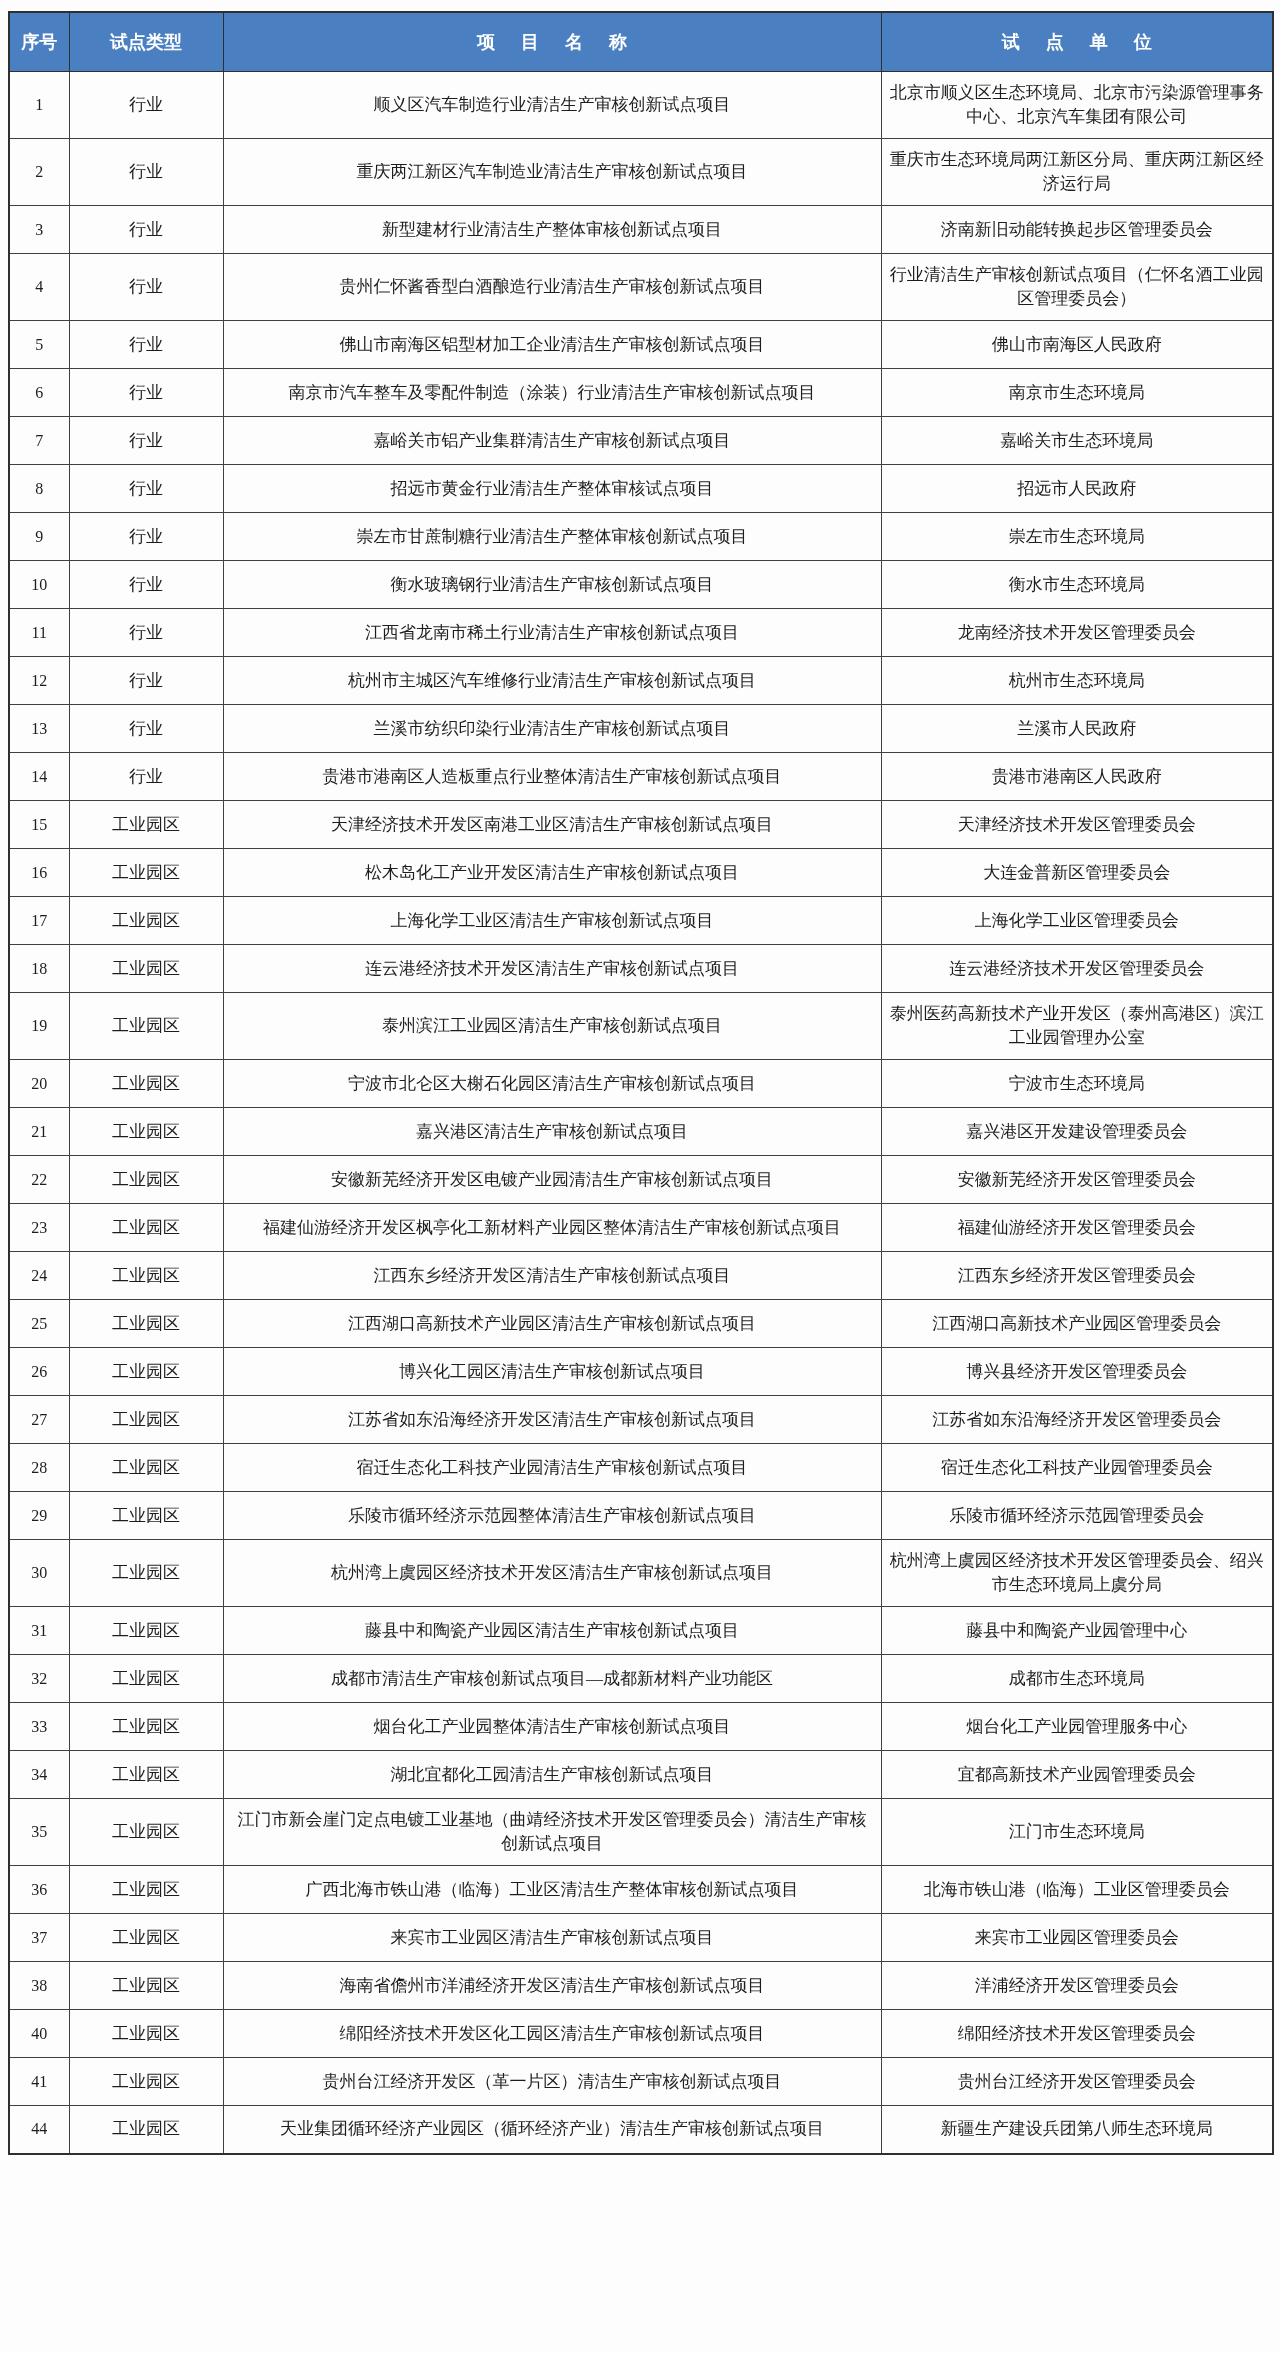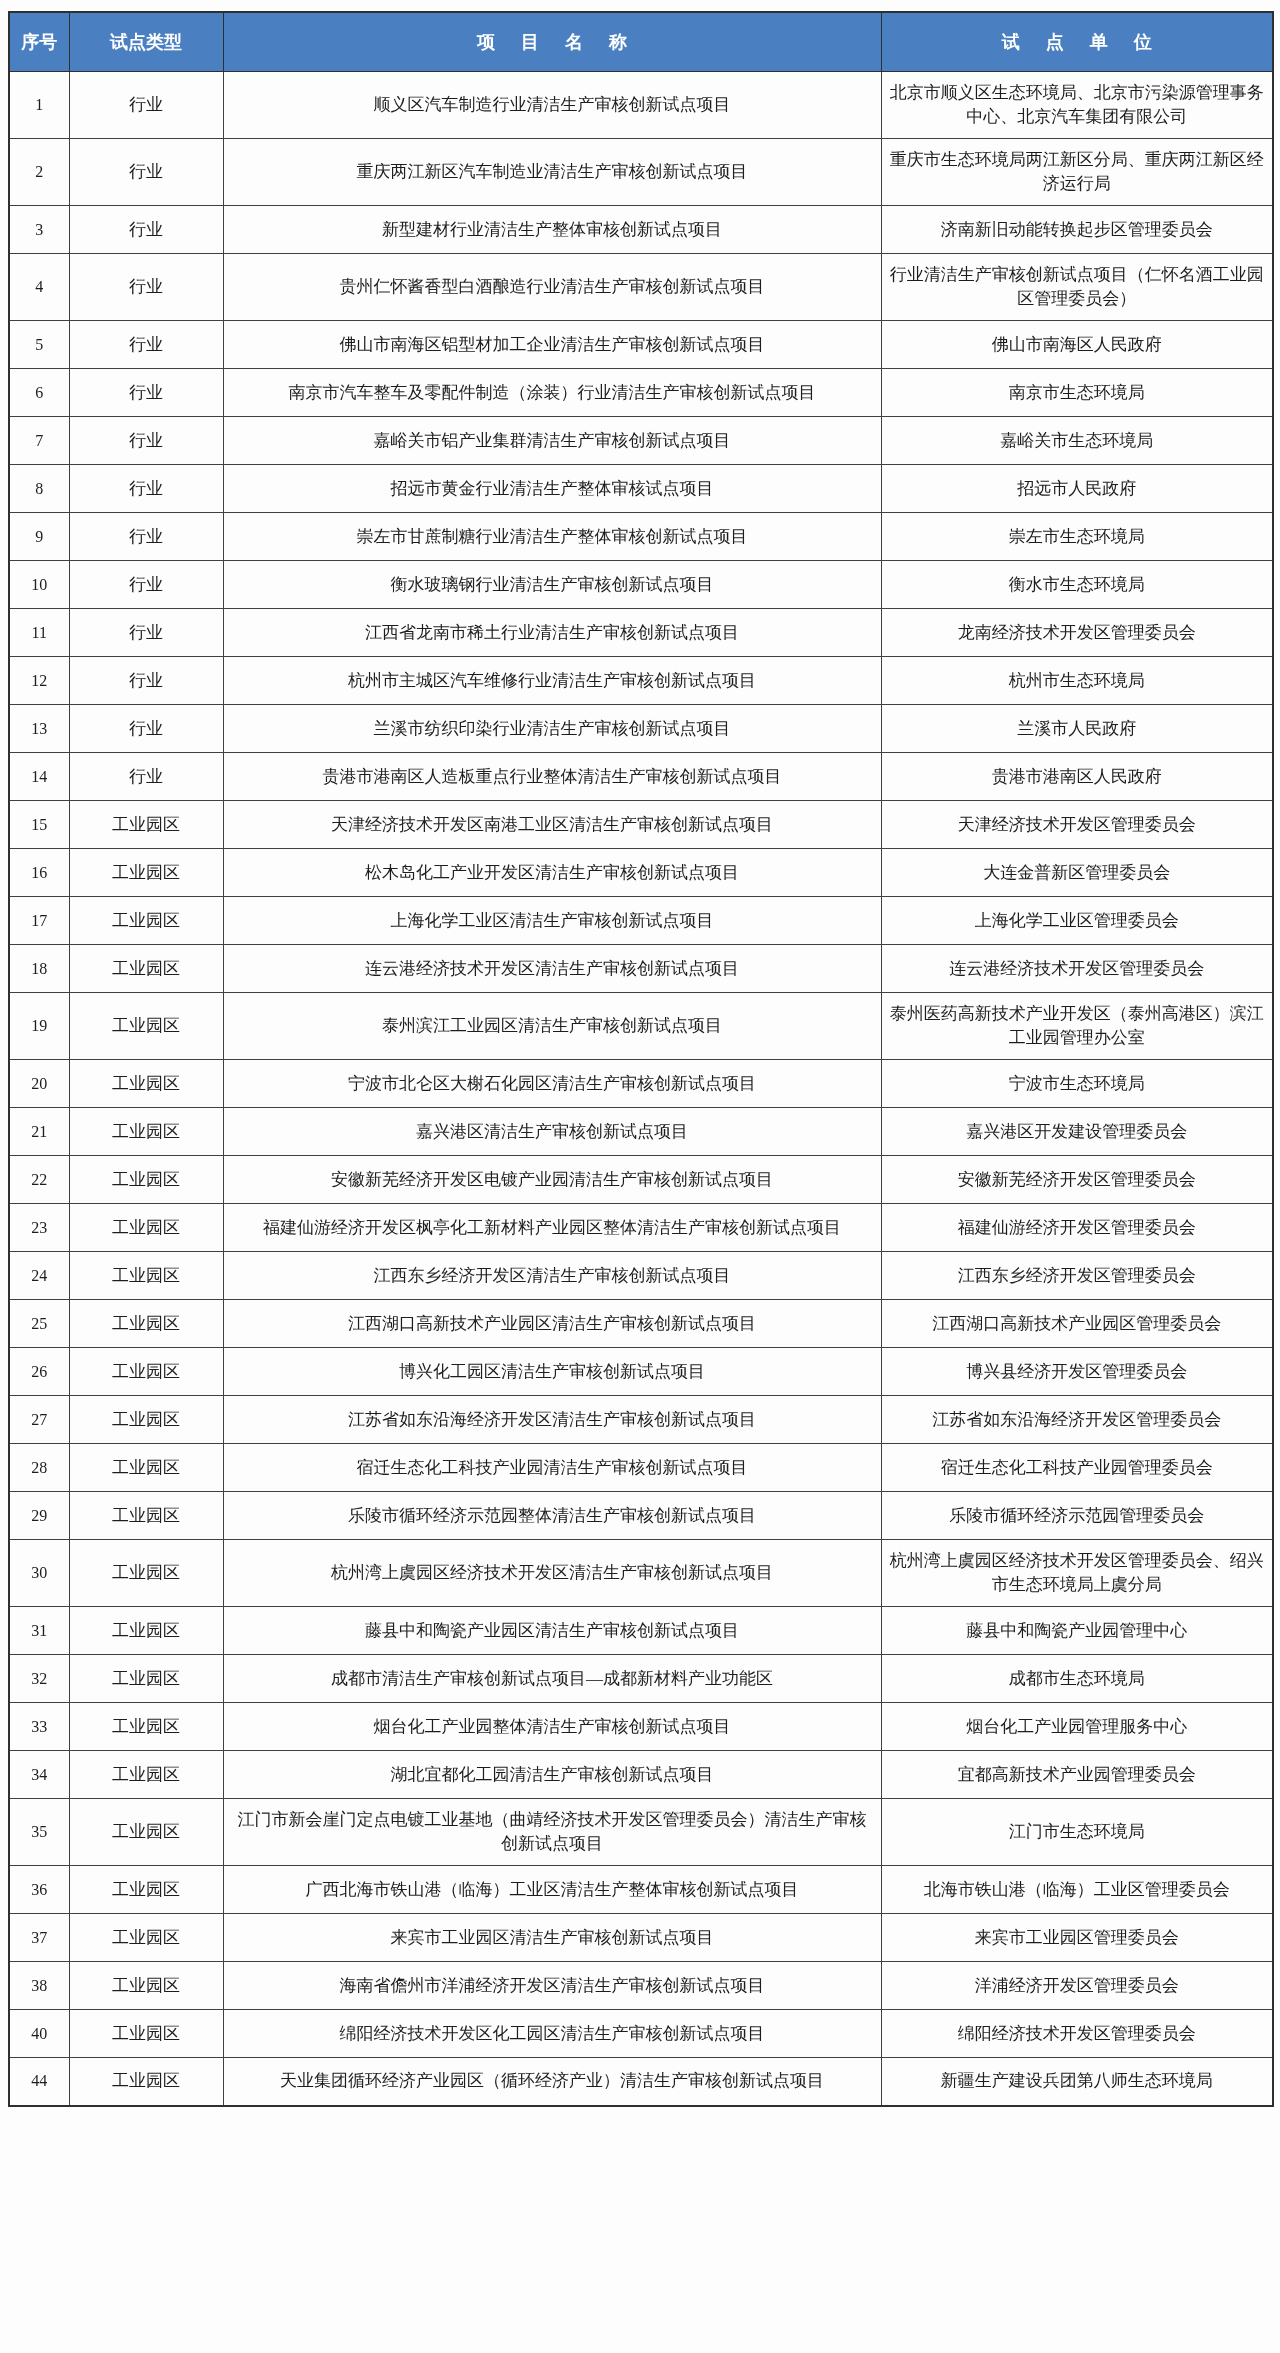--- a/index.html
+++ b/index.html
@@ -317,20 +317,26 @@
           <td>海南省儋州市洋浦经济开发区清洁生产审核创新试点项目</td>
           <td>洋浦经济开发区管理委员会</td>
         </tr>
         <tr>
           <td class="no-cell">40</td>
           <td>工业园区</td>
           <td>绵阳经济技术开发区化工园区清洁生产审核创新试点项目</td>
           <td>绵阳经济技术开发区管理委员会</td>
         </tr>
         <tr>
+          <td class="no-cell">41</td>
+          <td>工业园区</td>
+          <td>贵州台江经济开发区（革一片区）清洁生产审核创新试点项目</td>
+          <td>贵州台江经济开发区管理委员会</td>
+        </tr>
+        <tr>
           <td class="no-cell">44</td>
           <td>工业园区</td>
           <td>天业集团循环经济产业园区（循环经济产业）清洁生产审核创新试点项目</td>
           <td>新疆生产建设兵团第八师生态环境局</td>
         </tr>
       </tbody>
   </table>
 </div>
 
 </body></html>

